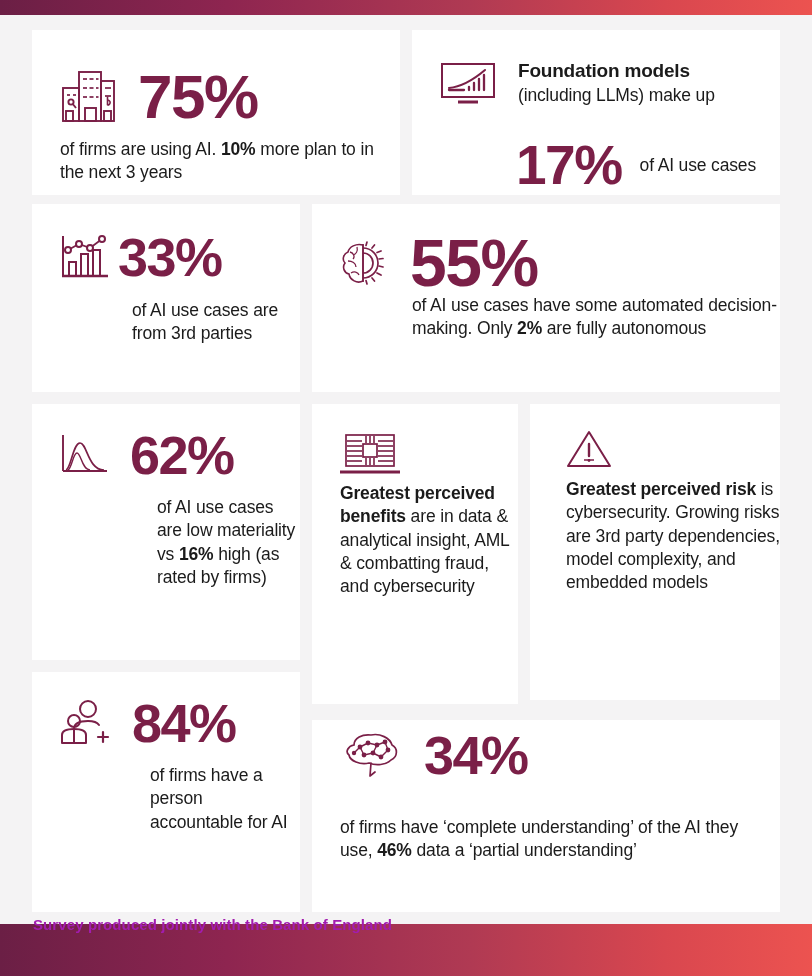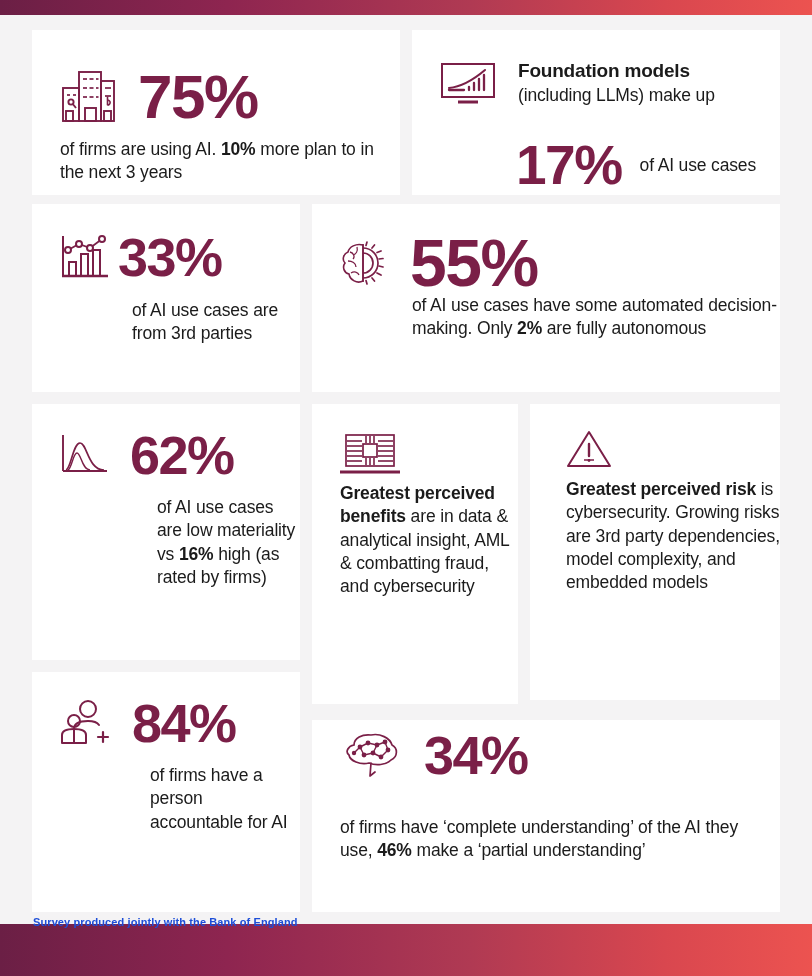--- a/index.html
+++ b/index.html
@@ -23,23 +23,23 @@
     width: 812px;
     background: linear-gradient(90deg, #6B1F45 0%, #8E2550 28%, #B03A53 58%, #D9474F 82%, #EC5350 100%);
   }
   .bar-top    { top: 0;  height: 15px; }
   .bar-bottom { top: 924px; height: 52px; }
 
   .footer-text {
     position: absolute;
     left: 33px;
     top: 916px;
-    font-size: 11px;
+    font-size: 15px;
     font-weight: 600;
-    color: #1d4ed8;
+    color: #a21caf;
     letter-spacing: 0.1px;
     white-space: nowrap;
   }
 
   
   .card {
     position: absolute;
     background: #FFFFFF;
   }
 
@@ -326,17 +326,17 @@
           <circle cx="45" cy="11" r="2.4"></circle>
         <circle cx="24" cy="24" r="2.4"></circle>
           <circle cx="33" cy="22" r="2.4"></circle>
         <circle cx="41" cy="26" r="2.4"></circle>
           <circle cx="48" cy="19" r="2.4"></circle>
         <circle cx="14" cy="22" r="2.2"></circle>
       </g>
     </svg>
     <span class="big">34%</span>
   </div>
-  <div class="body-txt"><span>of firms have ‘complete understanding’ of the AI they use, </span><b>46%</b><span> make a ‘partial understanding’</span></div>
+  <div class="body-txt"><span>of firms have ‘complete understanding’ of the AI they use, </span><b>46%</b><span> data a ‘partial understanding’</span></div>
 </div>
 
 <div class="bar bar-bottom"></div>
 <div class="footer-text">Survey produced jointly with the Bank of England</div>
 
 </body></html>

